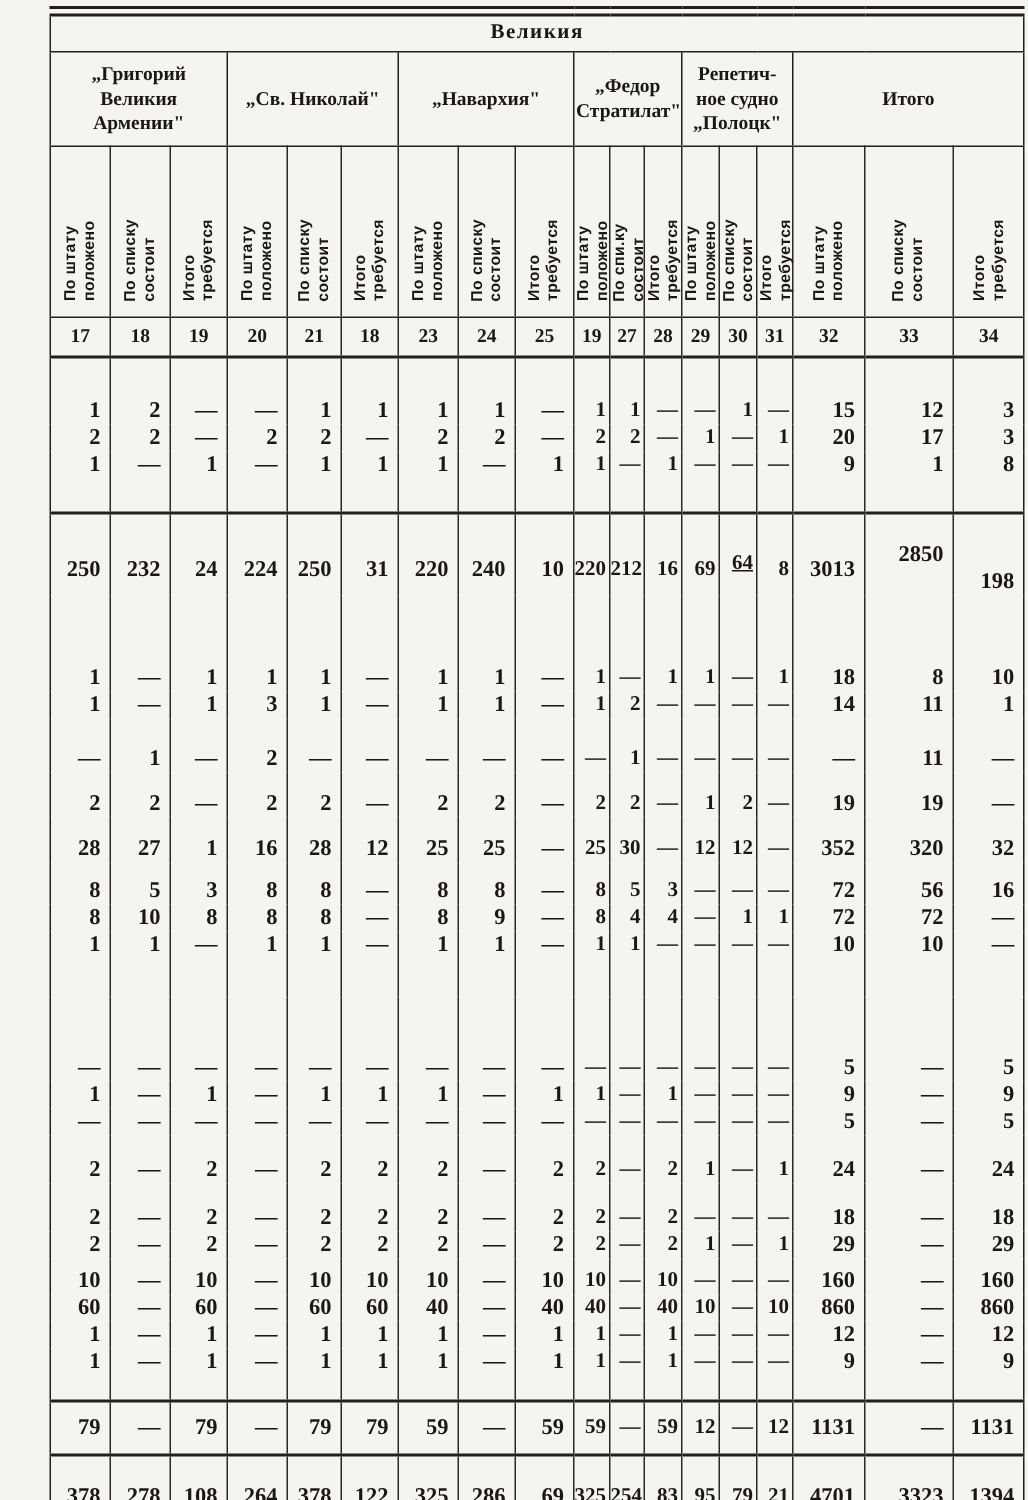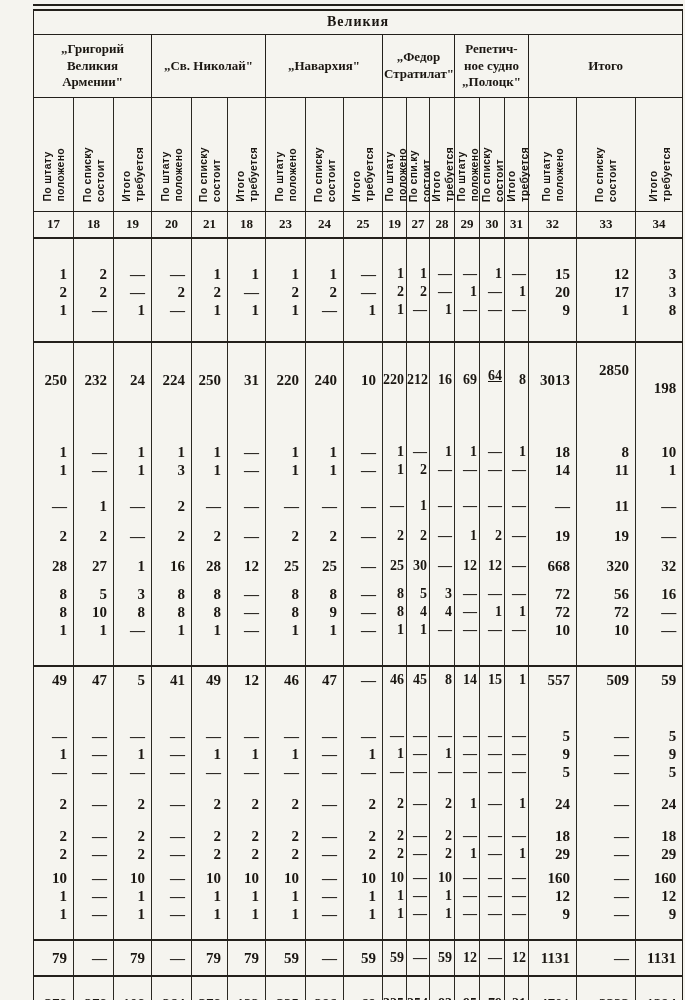--- a/index.html
+++ b/index.html
@@ -332,21 +332,21 @@
           <td style="padding-top: 13px; padding-bottom: 1px;">12</td>
           <td style="padding-top: 13px; padding-bottom: 1px;">25</td>
           <td style="padding-top: 13px; padding-bottom: 1px;">25</td>
           <td style="padding-top: 13px; padding-bottom: 1px;">—</td>
           <td class="nw" style="padding-top: 13px; padding-bottom: 1px;">25</td>
           <td class="nw" style="padding-top: 13px; padding-bottom: 1px;">30</td>
           <td class="nw" style="padding-top: 13px; padding-bottom: 1px;">—</td>
           <td class="nw" style="padding-top: 13px; padding-bottom: 1px;">12</td>
           <td class="nw" style="padding-top: 13px; padding-bottom: 1px;">12</td>
           <td class="nw" style="padding-top: 13px; padding-bottom: 1px;">—</td>
-          <td style="padding-top: 13px; padding-bottom: 1px;">668</td>
+          <td style="padding-top: 13px; padding-bottom: 1px;">352</td>
           <td style="padding-top: 13px; padding-bottom: 1px;">320</td>
           <td style="padding-top: 13px; padding-bottom: 1px;">32</td>
         </tr>
         <tr>
           <td style="padding-top: 11px; padding-bottom: 1px;">8</td>
           <td style="padding-top: 11px; padding-bottom: 1px;">5</td>
           <td style="padding-top: 11px; padding-bottom: 1px;">3</td>
           <td style="padding-top: 11px; padding-bottom: 1px;">8</td>
           <td style="padding-top: 11px; padding-bottom: 1px;">8</td>
           <td style="padding-top: 11px; padding-bottom: 1px;">—</td>
@@ -396,40 +396,20 @@
           <td class="nw" style="padding-top: 1px; padding-bottom: 27px;">1</td>
           <td class="nw" style="padding-top: 1px; padding-bottom: 27px;">1</td>
           <td class="nw" style="padding-top: 1px; padding-bottom: 27px;">—</td>
           <td class="nw" style="padding-top: 1px; padding-bottom: 27px;">—</td>
           <td class="nw" style="padding-top: 1px; padding-bottom: 27px;">—</td>
           <td class="nw" style="padding-top: 1px; padding-bottom: 27px;">—</td>
           <td style="padding-top: 1px; padding-bottom: 27px;">10</td>
           <td style="padding-top: 1px; padding-bottom: 27px;">10</td>
           <td style="padding-top: 1px; padding-bottom: 27px;">—</td>
         </tr>
-        <tr class="sec-start">
-          <td style="padding-top: 5px; padding-bottom: 1px;">49</td>
-          <td style="padding-top: 5px; padding-bottom: 1px;">47</td>
-          <td style="padding-top: 5px; padding-bottom: 1px;">5</td>
-          <td style="padding-top: 5px; padding-bottom: 1px;">41</td>
-          <td style="padding-top: 5px; padding-bottom: 1px;">49</td>
-          <td style="padding-top: 5px; padding-bottom: 1px;">12</td>
-          <td style="padding-top: 5px; padding-bottom: 1px;">46</td>
-          <td style="padding-top: 5px; padding-bottom: 1px;">47</td>
-          <td style="padding-top: 5px; padding-bottom: 1px;">—</td>
-          <td class="nw" style="padding-top: 5px; padding-bottom: 1px;">46</td>
-          <td class="nw" style="padding-top: 5px; padding-bottom: 1px;">45</td>
-          <td class="nw" style="padding-top: 5px; padding-bottom: 1px;">8</td>
-          <td class="nw" style="padding-top: 5px; padding-bottom: 1px;">14</td>
-          <td class="nw" style="padding-top: 5px; padding-bottom: 1px;">15</td>
-          <td class="nw" style="padding-top: 5px; padding-bottom: 1px;">1</td>
-          <td style="padding-top: 5px; padding-bottom: 1px;">557</td>
-          <td style="padding-top: 5px; padding-bottom: 1px;">509</td>
-          <td style="padding-top: 5px; padding-bottom: 1px;">59</td>
-        </tr>
         <tr>
           <td style="padding-top: 39px; padding-bottom: 1px;">—</td>
           <td style="padding-top: 39px; padding-bottom: 1px;">—</td>
           <td style="padding-top: 39px; padding-bottom: 1px;">—</td>
           <td style="padding-top: 39px; padding-bottom: 1px;">—</td>
           <td style="padding-top: 39px; padding-bottom: 1px;">—</td>
           <td style="padding-top: 39px; padding-bottom: 1px;">—</td>
           <td style="padding-top: 39px; padding-bottom: 1px;">—</td>
           <td style="padding-top: 39px; padding-bottom: 1px;">—</td>
           <td style="padding-top: 39px; padding-bottom: 1px;">—</td>
@@ -555,20 +535,40 @@
           <td style="padding-top: 7px; padding-bottom: 1px;">10</td>
           <td class="nw" style="padding-top: 7px; padding-bottom: 1px;">10</td>
           <td class="nw" style="padding-top: 7px; padding-bottom: 1px;">—</td>
           <td class="nw" style="padding-top: 7px; padding-bottom: 1px;">10</td>
           <td class="nw" style="padding-top: 7px; padding-bottom: 1px;">—</td>
           <td class="nw" style="padding-top: 7px; padding-bottom: 1px;">—</td>
           <td class="nw" style="padding-top: 7px; padding-bottom: 1px;">—</td>
           <td style="padding-top: 7px; padding-bottom: 1px;">160</td>
           <td style="padding-top: 7px; padding-bottom: 1px;">—</td>
           <td style="padding-top: 7px; padding-bottom: 1px;">160</td>
+        </tr>
+        <tr>
+          <td>60</td>
+          <td>—</td>
+          <td>60</td>
+          <td>—</td>
+          <td>60</td>
+          <td>60</td>
+          <td>40</td>
+          <td>—</td>
+          <td>40</td>
+          <td class="nw">40</td>
+          <td class="nw">—</td>
+          <td class="nw">40</td>
+          <td class="nw">10</td>
+          <td class="nw">—</td>
+          <td class="nw">10</td>
+          <td>860</td>
+          <td>—</td>
+          <td>860</td>
         </tr>
         <tr>
           <td>1</td>
           <td>—</td>
           <td>1</td>
           <td>—</td>
           <td>1</td>
           <td>1</td>
           <td>1</td>
           <td>—</td>

